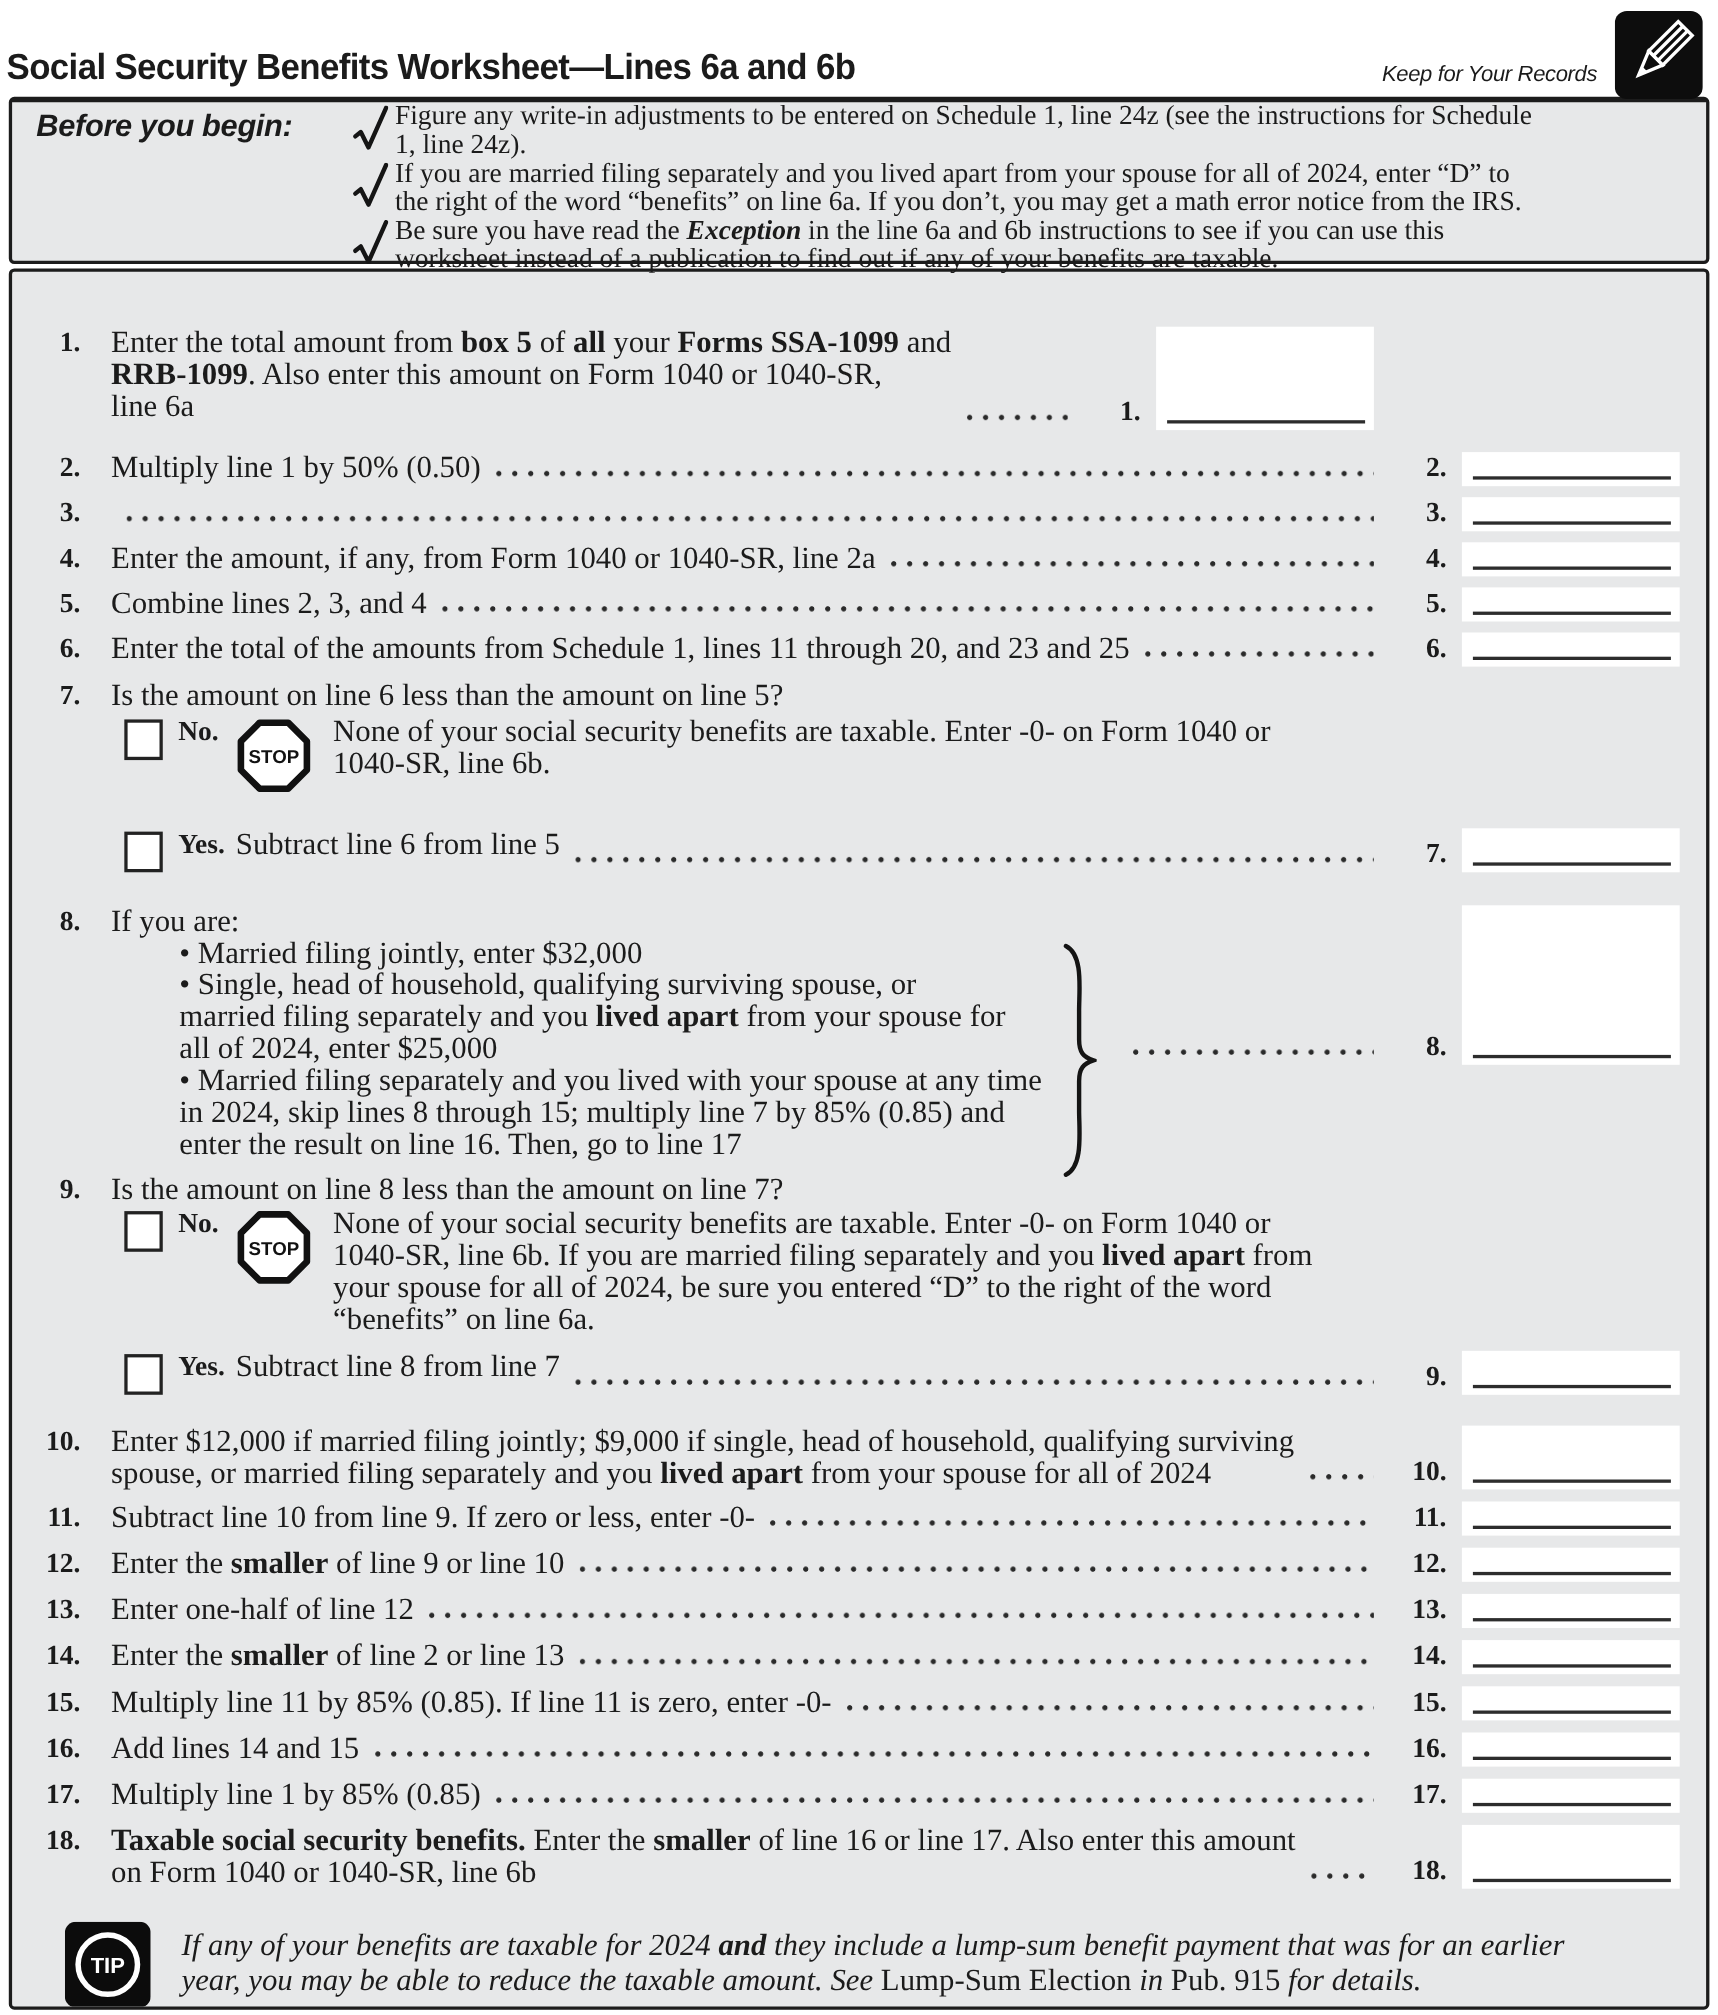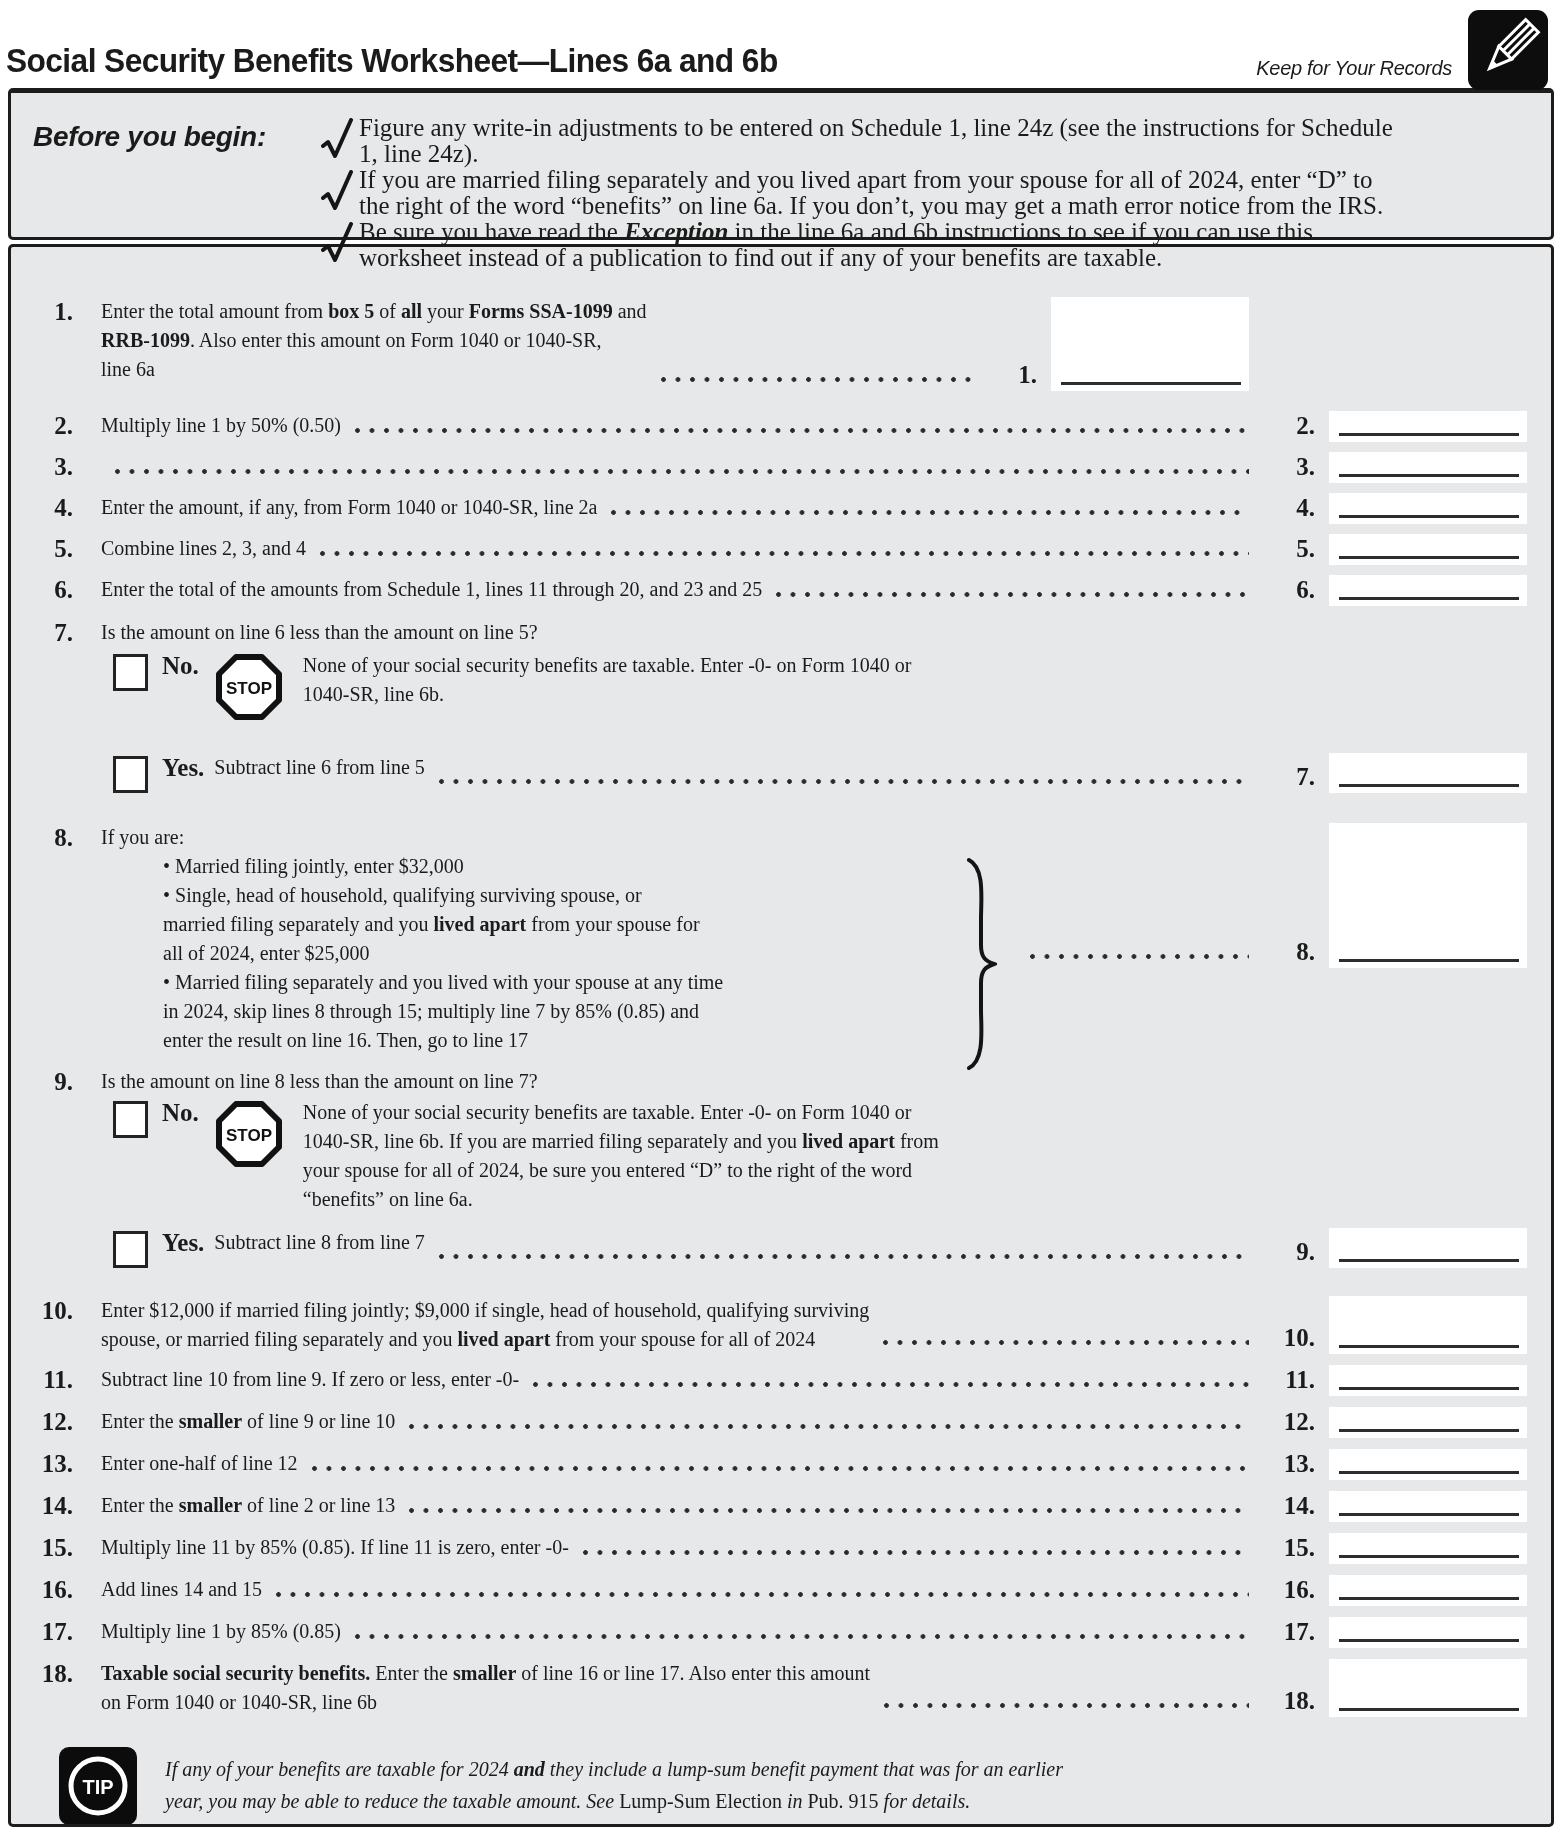--- a/index.html
+++ b/index.html
@@ -7,33 +7,33 @@
         font-family:"Liberation Serif",serif;color:#1b1b1b;}
   
   .hdr{display:flex;align-items:flex-end;padding:30px 110px 8px 6px;height:50px;}
   .title{font-family:"Liberation Sans",sans-serif;font-weight:bold;font-size:33px;
          letter-spacing:-0.6px;margin:0;transform:scaleX(0.96);transform-origin:left bottom;white-space:nowrap;flex:1;}
   .keep{font-family:"Liberation Sans",sans-serif;font-style:italic;font-size:20px;
         letter-spacing:-0.3px;white-space:nowrap;}
   .pencil{position:absolute;top:10px;right:14px;}
   
   .box{margin:0 8px;border:3px solid #1c1c1c;border-radius:5px;background:#e7e8e9;box-sizing:border-box;}
-  .before{border-top-width:5px;display:flex;padding:22px 8px 8px 22px;height:152px;margin-bottom:4px;}
+  .before{border-top-width:5px;display:flex;padding:0 8px 8px 22px;height:152px;margin-bottom:4px;}
   .by-label{font-family:"Liberation Sans",sans-serif;font-weight:bold;font-style:italic;
             font-size:28px;width:288px;flex:none;padding-top:6px;letter-spacing:-0.3px;}
   .checks{flex:1;}
   .check-item{display:flex;align-items:flex-start;}
   .check-item .ck{flex:none;margin:3px 6px 0 0;}
   .check-item p{margin:0;font-size:25px;line-height:26px;}
   
   .main{height:1583px;padding:50px 24px 8px 16px;overflow:hidden;}
   .row{display:flex;align-items:flex-start;}
   .num{flex:none;width:46px;text-align:right;font-weight:bold;font-size:25px;line-height:29px;margin-right:28px;}
   .numsp{flex:none;width:74px;}
-  .txt{font-size:20px;line-height:29px;}
+  .txt{font-size:28px;line-height:29px;}
   .b{font-weight:bold;}
   .i{font-style:italic;}
   .bi{font-weight:bold;font-style:italic;}
   .leader{flex:1;align-self:flex-end;height:5px;margin:0 10px 9px 14px;
           background-image:radial-gradient(circle at 2.5px 2.5px,#2a2a2a 2px,transparent 2.7px);
           background-size:14.5px 5px;background-repeat:repeat-x;background-position:left bottom;}
   .rnum{flex:none;align-self:flex-end;width:56px;text-align:right;font-weight:bold;
         font-size:25px;line-height:29px;margin:0 14px 2px 0;}
   .cell{flex:none;width:198px;align-self:stretch;background:#fff;
         display:flex;flex-direction:column;justify-content:flex-end;}

